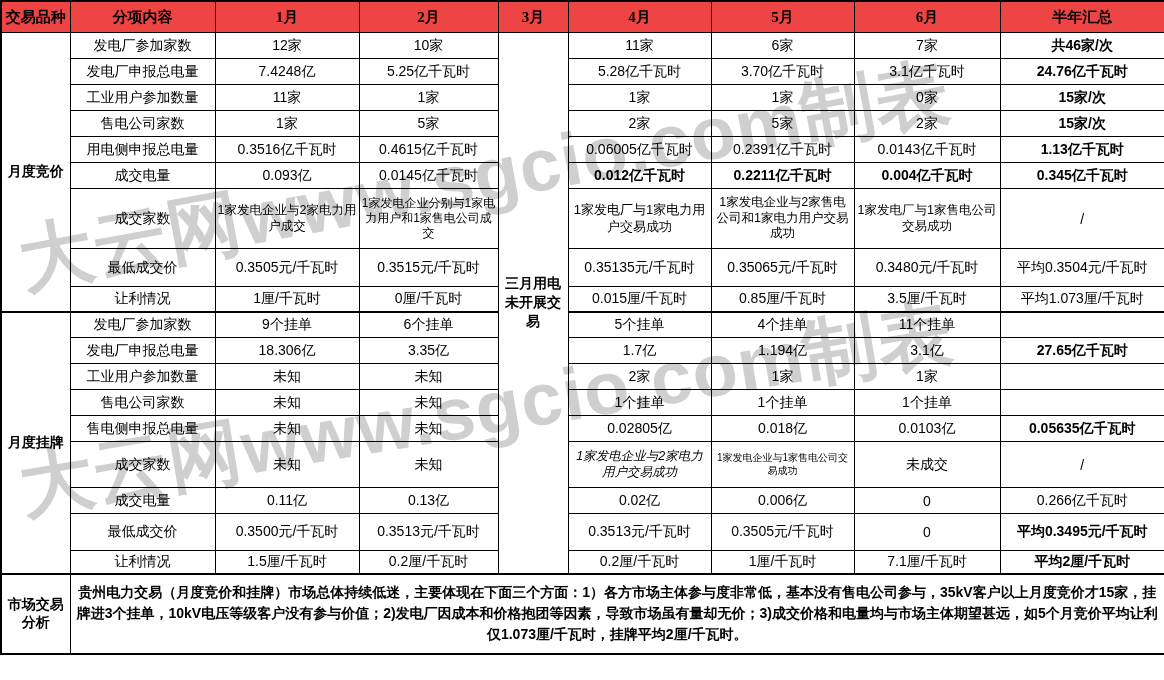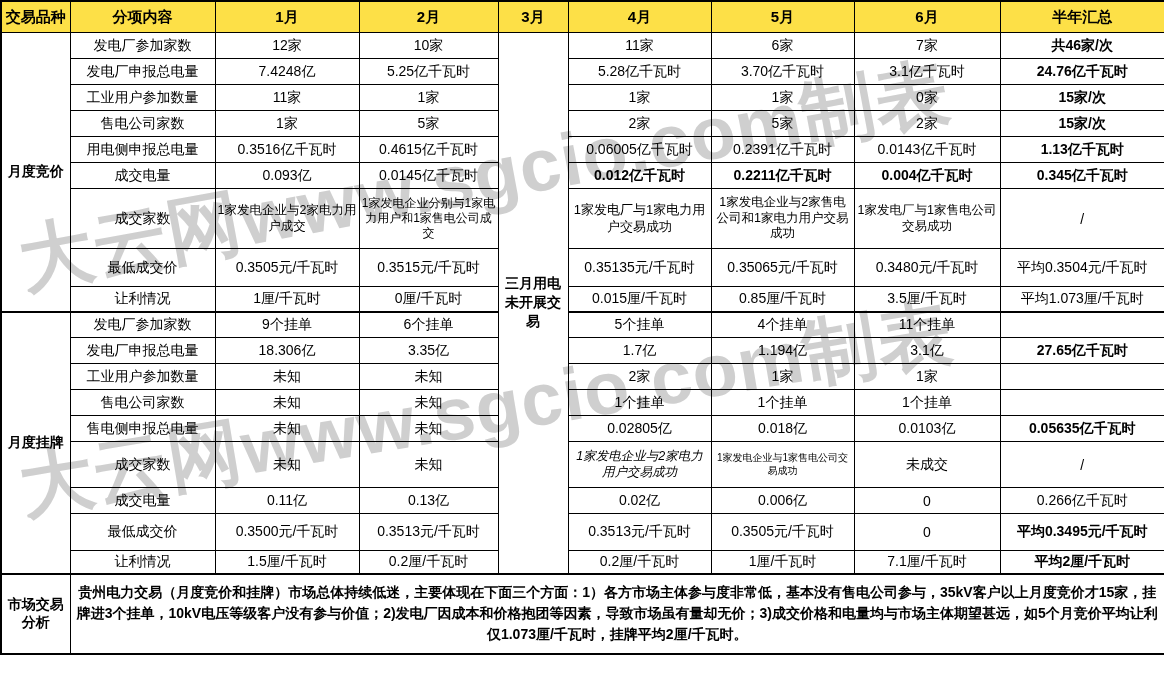--- a/index.html
+++ b/index.html
@@ -29,21 +29,21 @@
     position:relative;z-index:1;
     border-collapse:collapse;table-layout:fixed;width:1164px;
     border:2px solid #000;
   }
   table.grid th,table.grid td{
     border:1px solid #000;background:transparent;
     text-align:center;vertical-align:middle;
     font-size:14px;color:#000;padding:1px 2px;overflow:hidden;
   }
   table.grid thead th{
-    background:#fde047;font-weight:bold;font-size:15px;height:28px;
+    background:#ef4444;font-weight:bold;font-size:15px;height:28px;font-family:Liberation Serif, serif;
   }
   td.red{color:#ee0000;font-weight:normal;}
   td.bold{font-weight:bold;}
   td.seclabel{font-weight:bold;font-size:15px;}
   td.march{font-weight:bold;font-size:15px;line-height:1.35;padding:0 11px;}
   tr.section-start td{border-top:2px solid #000;}
   tbody.analysis tr td{border-top:2px solid #000;height:76px;}
   td.analysis-text{
     text-align:justify;font-weight:bold;font-size:15.5px;
     line-height:1.5;padding:2px 8px;

